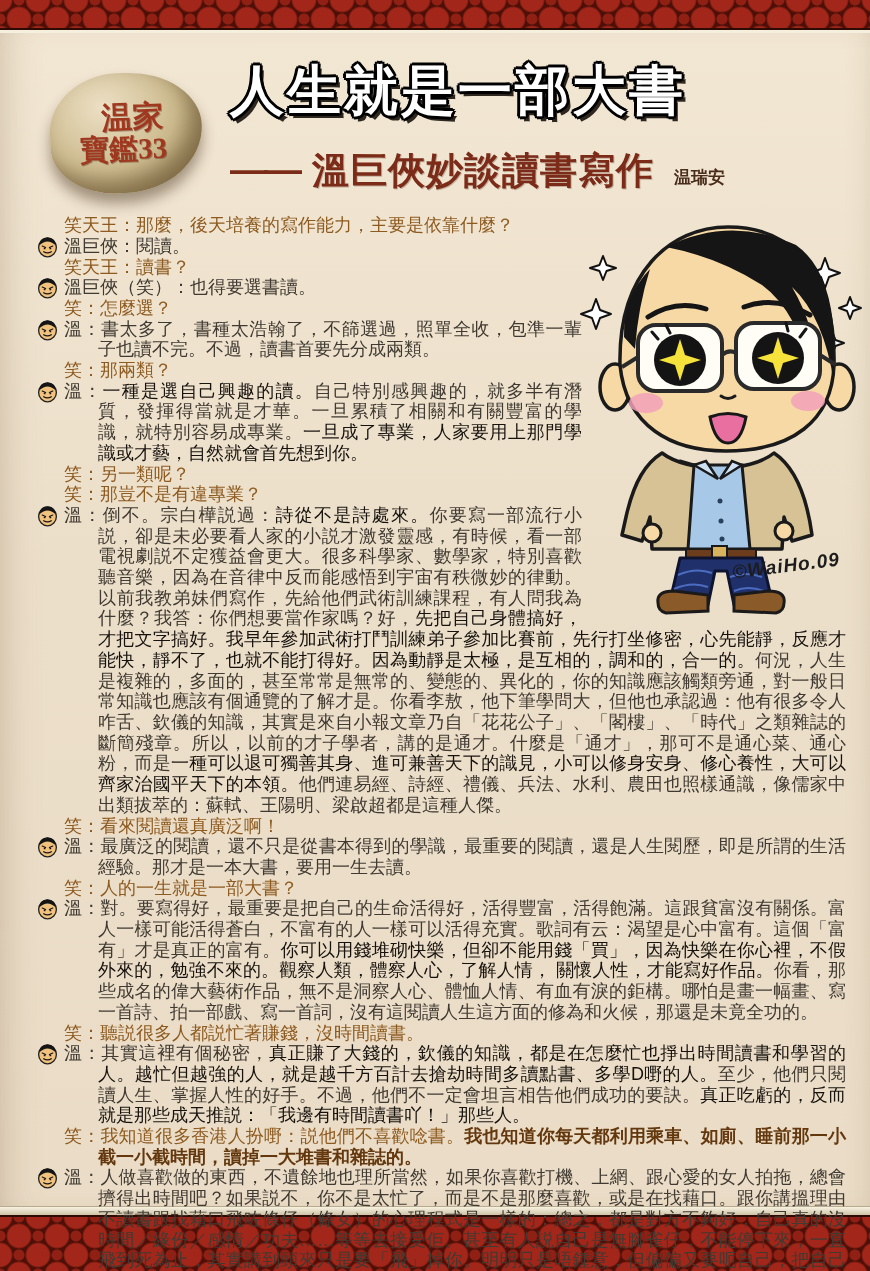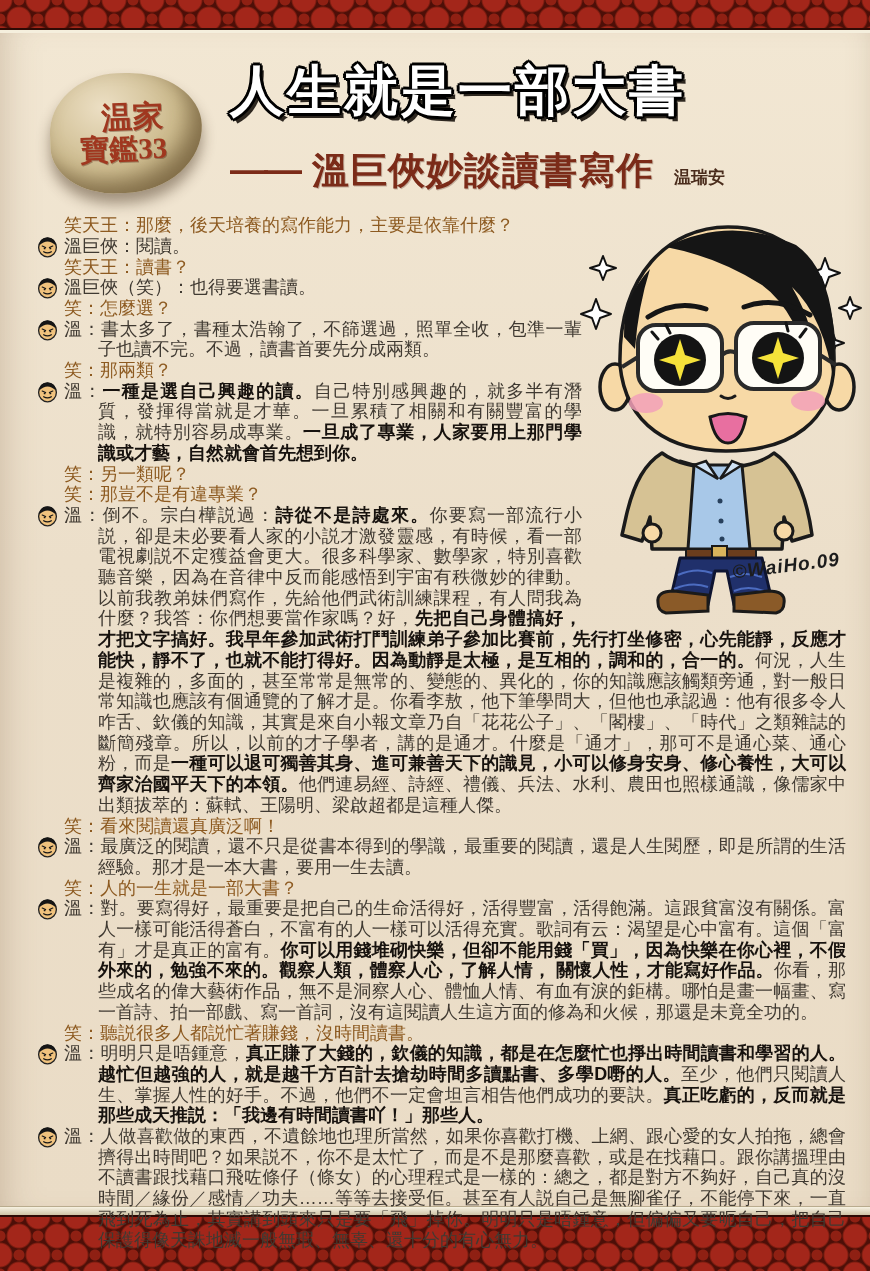--- a/index.html
+++ b/index.html
@@ -52,21 +52,21 @@
 
   
   .dialogue{margin:0 24px 0 64px;padding-top:6px;}
   .line{position:relative;margin:0;padding-left:34px;text-indent:-34px;
     font-size:18px;line-height:20.7px;text-align:justify;}
   .avatar{position:absolute;left:-27px;top:-1px;width:21px;height:23px;text-indent:0;display:block;}
   .speaker{white-space:nowrap;}
   .line.xiao .speaker,.seg.xiao{color:#8d5a20;}
   .seg.xiao.b{color:#64380e;font-weight:bold;}
   .line.wen .speaker,.seg.wen{color:#403a32;}
-  .seg.wen.b{color:#17120e;font-weight:bold;}
+  .seg.wen.b{color:#17120e;font-weight:normal;}
 
   
   .character-float{float:right;width:252px;height:396px;position:relative;margin:0 0 4px 12px;}
   .character-float svg.cartoon{position:absolute;top:0;right:-22px;width:290px;height:400px;}
   .signature{position:absolute;right:6px;top:340px;font-size:19px;font-style:italic;font-weight:bold;
     color:#1c1c1c;transform:rotate(-7deg);letter-spacing:1px;text-indent:0;}
 </style>
 </head>
 <body>
 
@@ -285,21 +285,25 @@
     <span class="avatar">
       <svg viewBox="0 0 22 24" width="21" height="23" xmlns="http://www.w3.org/2000/svg">
         <ellipse cx="11" cy="13" rx="9.3" ry="9.8" fill="#f0c27d" stroke="#222" stroke-width="1.4"></ellipse>
         <path d="M2.2 11 Q 2.8 2.8 11 2.4 Q 19.2 2.8 19.8 11 Q 15 6.8 11 6.8 Q 7 6.8 2.2 11 Z" fill="#151515"></path>
         <path d="M5.5 11.5 L 9 13 M16.5 11.5 L 13 13" stroke="#151515" stroke-width="1.3" stroke-linecap="round"></path>
         <circle cx="8" cy="14" r="1" fill="#151515"></circle>
                 <circle cx="14" cy="14" r="1" fill="#151515"></circle>
         <path d="M7 17.5 Q 11 20 15 17.5" fill="none" stroke="#151515" stroke-width="1.3" stroke-linecap="round"></path>
       </svg>
     </span>
-    <span class="speaker">溫：</span><span class="speech"><span class="seg wen">明明只是唔鍾意，</span><span class="seg wen b">真正賺了大錢的，欽儀的知識，都是在怎麼忙也掙出時間讀書和學習的人。越忙但越強的人，就是越千方百計去搶劫時間多讀點書、多學D嘢的人。</span><span class="seg wen">至少，他們只閱讀人生、掌握人性的好手。不過，他們不一定會坦言相告他們成功的要訣。</span><span class="seg wen b">真正吃虧的，反而就是那些成天推説：「我邊有時間讀書吖！」那些人。</span></span>
+    <span class="speaker">溫：</span><span class="speech"><span class="seg wen">其實這裡有個秘密，</span><span class="seg wen b">真正賺了大錢的，欽儀的知識，都是在怎麼忙也掙出時間讀書和學習的人。越忙但越強的人，就是越千方百計去搶劫時間多讀點書、多學D嘢的人。</span><span class="seg wen">至少，他們只閱讀人生、掌握人性的好手。不過，他們不一定會坦言相告他們成功的要訣。</span><span class="seg wen b">真正吃虧的，反而就是那些成天推説：「我邊有時間讀書吖！」那些人。</span></span>
+  </p>
+          <p class="line xiao">
+    
+    <span class="speaker">笑：</span><span class="speech"><span class="seg xiao">我知道很多香港人扮嘢：説他們不喜歡唸書。</span><span class="seg xiao b">我也知道你每天都利用乘車、如廁、睡前那一小截一小截時間，讀掉一大堆書和雜誌的。</span></span>
   </p>
           <p class="line wen">
     <span class="avatar">
       <svg viewBox="0 0 22 24" width="21" height="23" xmlns="http://www.w3.org/2000/svg">
         <ellipse cx="11" cy="13" rx="9.3" ry="9.8" fill="#f0c27d" stroke="#222" stroke-width="1.4"></ellipse>
         <path d="M2.2 11 Q 2.8 2.8 11 2.4 Q 19.2 2.8 19.8 11 Q 15 6.8 11 6.8 Q 7 6.8 2.2 11 Z" fill="#151515"></path>
         <path d="M5.5 11.5 L 9 13 M16.5 11.5 L 13 13" stroke="#151515" stroke-width="1.3" stroke-linecap="round"></path>
         <circle cx="8" cy="14" r="1" fill="#151515"></circle>
                 <circle cx="14" cy="14" r="1" fill="#151515"></circle>
         <path d="M7 17.5 Q 11 20 15 17.5" fill="none" stroke="#151515" stroke-width="1.3" stroke-linecap="round"></path>

